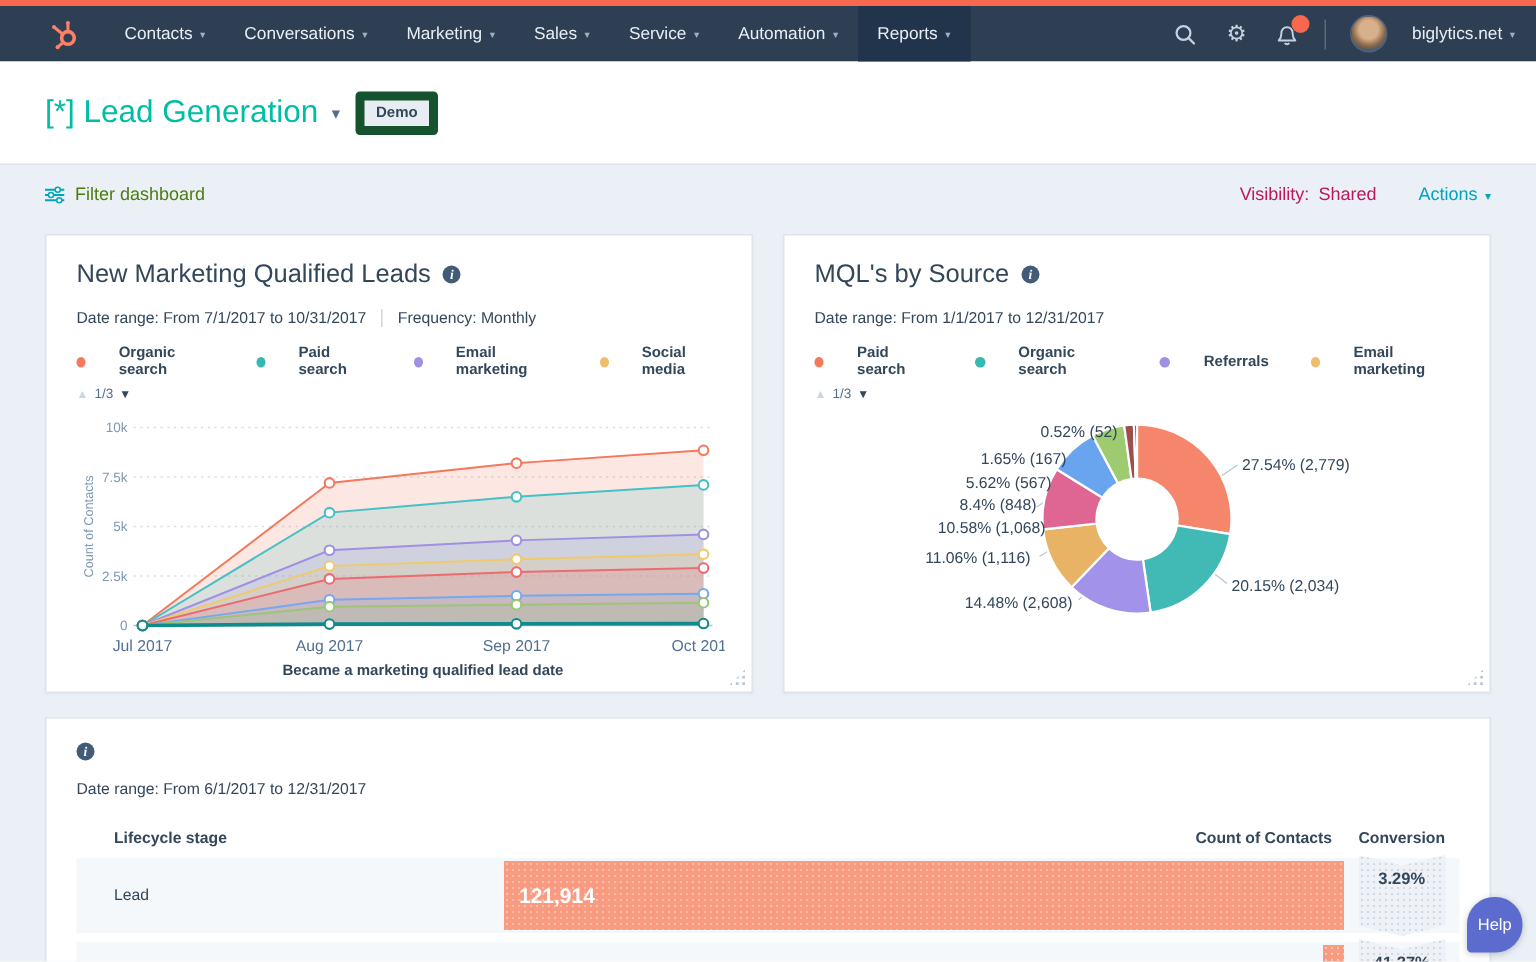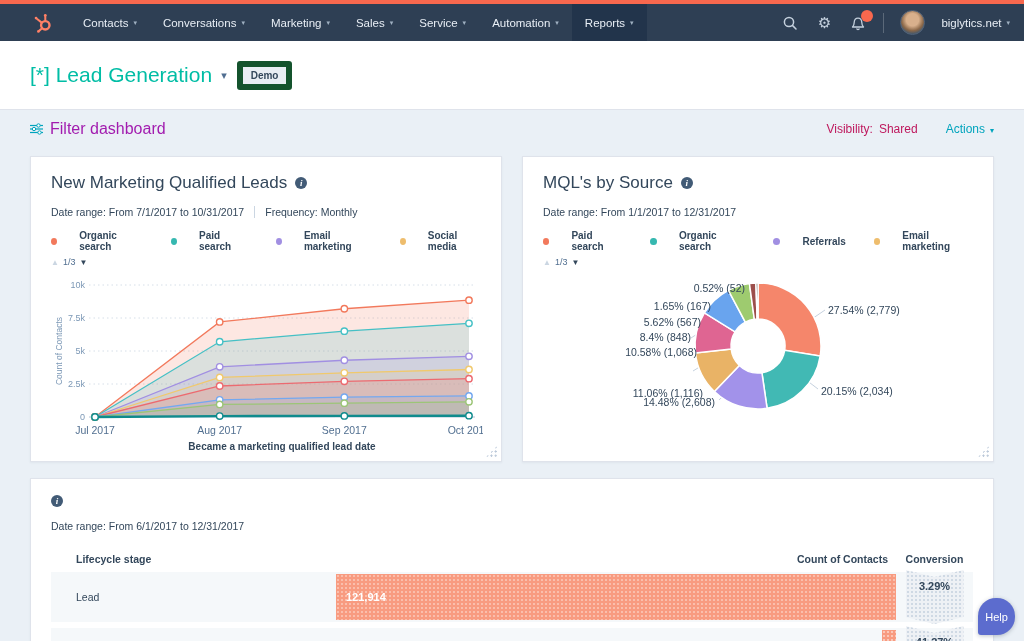--- a/index.html
+++ b/index.html
@@ -28,21 +28,21 @@
   .dash-title { font-size:21px; color:#00bda5; font-weight:400; }
   .title-caret { font-size:11px; color:#506e91; margin:0 10px 0 9px; cursor:pointer; }
   .demo-badge { font-size:10px; font-weight:bold; color:#33475b; background:#e8edf3; border:6px solid #14532d; border-radius:3px; padding:3px 8px; }
   .header-buttons { margin-left:auto; display:flex; gap:13px; align-items:center; }
   .btn { font-size:12px; border-radius:3px; padding:7px 15px; cursor:pointer; background:#fff; border:1px solid #ff7a59; color:#ff7a59; font-family:inherit; }
   .btn.solid { background:#ff7a59; color:#fff; }
   .btn .caret { font-size:8px; margin-left:5px; }
 
   
   .toolbar { height:38px; display:flex; align-items:center; padding:0 30px; justify-content:space-between; }
-  .filter-link { display:flex; align-items:center; gap:7px; color:#a21caf; font-size:16px; cursor:pointer; }
+  .filter-link { display:flex; align-items:flex-end; gap:7px; color:#4d7c0f; font-size:12px; cursor:pointer; }
   .toolbar-right { display:flex; align-items:center; gap:28px; font-size:12px; }
   .visibility { color:#be185d; }
   .visibility b { font-weight:400; margin-left:6px; }
   .actions-link { color:#00a4bd; cursor:pointer; }
   .actions-link::after { content:"▾"; font-size:8px; margin-left:5px; }
 
   
   .cards-row { display:flex; gap:20px; padding:8px 30px 0 30px; }
   .card { background:#fff; border:1px solid #dfe3eb; position:relative; box-shadow:0 1px 2px rgba(45,62,80,0.06); }
   .card.half { width:472px; height:306px; }
@@ -71,21 +71,21 @@
   .pl-l { text-align:right; width:160px; }
 
   
   .funnel-head { display:flex; align-items:center; margin-top:14px; height:26px; font-size:10.5px; font-weight:bold; color:#33475b; }
   .fh-stage { flex:0 0 285px; padding-left:25px; }
   .fh-count { flex:1; text-align:right; padding-right:8px; }
   .fh-conv  { flex:0 0 77px; text-align:center; }
   .frow { display:flex; align-items:center; height:50px; background:#f5f8fa; margin-bottom:6px; }
   .f-stage { flex:0 0 285px; padding-left:25px; font-size:10.5px; color:#33475b; }
   .f-track { flex:1; height:46px; position:relative; }
-  .funnel-bar { height:100%; display:flex; align-items:center; padding-left:10px; color:#fff; font-size:11px; font-weight:bold;
+  .funnel-bar { height:100%; display:flex; align-items:center; padding-left:10px; color:#fff; font-size:14px; font-weight:bold;
                 background-image:radial-gradient(rgba(255,255,255,0.35) 0.8px, transparent 0.8px); background-size:4px 4px;text-align:center; }
   .funnel-bar.full { width:100%; }
   .bar-frag { position:absolute; right:0; top:0; width:14px; height:100%;
               background-image:radial-gradient(rgba(255,255,255,0.45) 0.8px, transparent 0.8px); background-size:4px 4px; }
   .f-conv { flex:0 0 77px; display:flex; justify-content:center; }
   .conv-badge { width:58px; height:54px; text-align:center; padding-top:10px; font-size:11px; font-weight:bold; color:#33475b;
                 background-color:#eef1f5; background-image:radial-gradient(#cfd9e4 0.8px, transparent 0.8px); background-size:4px 4px;
                 clip-path:polygon(0 0, 50% 13%, 100% 0, 100% 87%, 50% 100%, 0 87%); }
 
   
@@ -345,21 +345,21 @@
           <path d="M191.38545760075203,138.46176075895215 A63,63 0 0 1 172.38919670717826,99.99194615451108 L208.1667985887907,95.99654835193331 A27,27 0 0 0 216.30805325746516,112.48361175383664 Z" fill="#e9b366" stroke="#fff" stroke-width="1.5"></path>
           <path d="M172.38919670717826,99.99194615451108 A63,63 0 0 1 181.4081467762473,59.88031902261517 L212.032062904106,78.80585100969222 A27,27 0 0 0 208.1667985887907,95.99654835193331 Z" fill="#df6592" stroke="#fff" stroke-width="1.5"></path>
           <path d="M181.4081467762473,59.88031902261517 A63,63 0 0 1 205.38058280022426,37.397031331541044 L222.30596405723895,69.17015628494616 A27,27 0 0 0 212.032062904106,78.80585100969222 Z" fill="#69a4ee" stroke="#fff" stroke-width="1.5"></path>
           <path d="M205.38058280022426,37.397031331541044 A63,63 0 0 1 226.43684651448248,30.58467814403687 L231.33007707763534,66.25057634744437 A27,27 0 0 0 222.30596405723895,69.17015628494616 Z" fill="#9ecb6f" stroke="#fff" stroke-width="1.5"></path>
           <path d="M226.43684651448248,30.58467814403687 A63,63 0 0 1 232.94199469118797,30.03362314577008 L234.11799772479486,66.01440991961574 A27,27 0 0 0 231.33007707763534,66.25057634744437 Z" fill="#9c4f4c" stroke="#fff" stroke-width="1.5"></path>
           <path d="M232.94199469118797,30.03362314577008 A63,63 0 0 1 235,30 L235,66 A27,27 0 0 0 234.11799772479486,66.01440991961574 Z" fill="#53392f" stroke="#fff" stroke-width="1.5"></path>
         </svg>
       <div class="plabel pl-r" style="left:305px; top:51px;">27.54% (2,779)</div>
       <div class="plabel pl-r" style="left:298px; top:132px;">20.15% (2,034)</div>
       <div class="plabel pl-l" style="left:32px;  top:143px;">14.48% (2,608)</div>
-      <div class="plabel pl-l" style="left:20px;   top:113px;margin-top:21px;">11.06% (1,116)</div>
+      <div class="plabel pl-l" style="left:4px;   top:113px;">11.06% (1,116)</div>
       <div class="plabel pl-l" style="left:14px;  top:93px;">10.58% (1,068)</div>
       <div class="plabel pl-l" style="left:8px;   top:78px;">8.4% (848)</div>
       <div class="plabel pl-l" style="left:18px;  top:63px;">5.62% (567)</div>
       <div class="plabel pl-l" style="left:28px;  top:47px;">1.65% (167)</div>
       <div class="plabel pl-l" style="left:62px;  top:29px;">0.52% (52)</div>
     </div>
     <div class="grip"></div>
   </div>
 </div>
 

